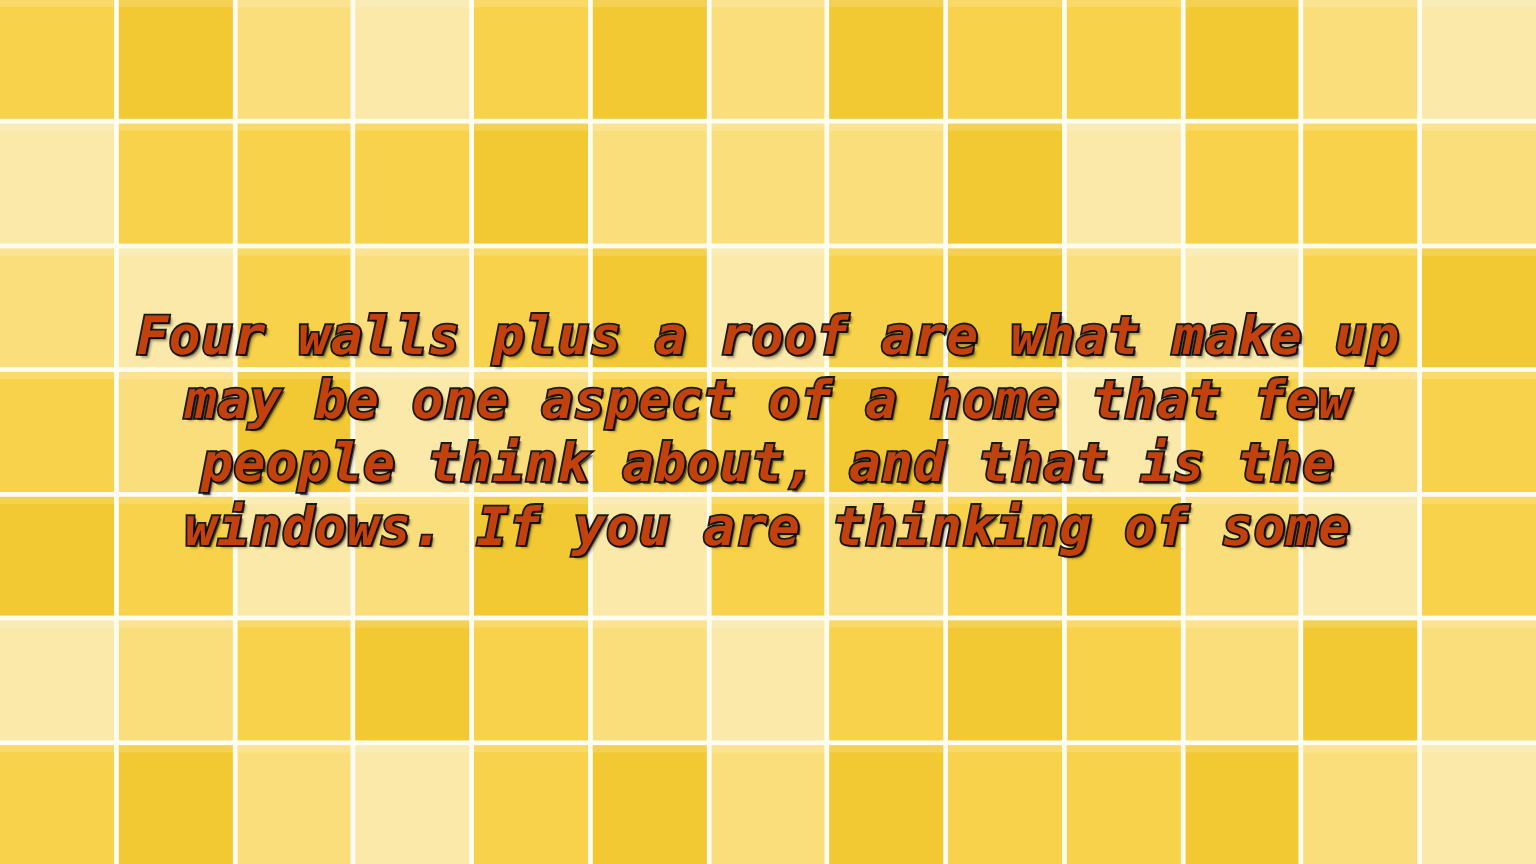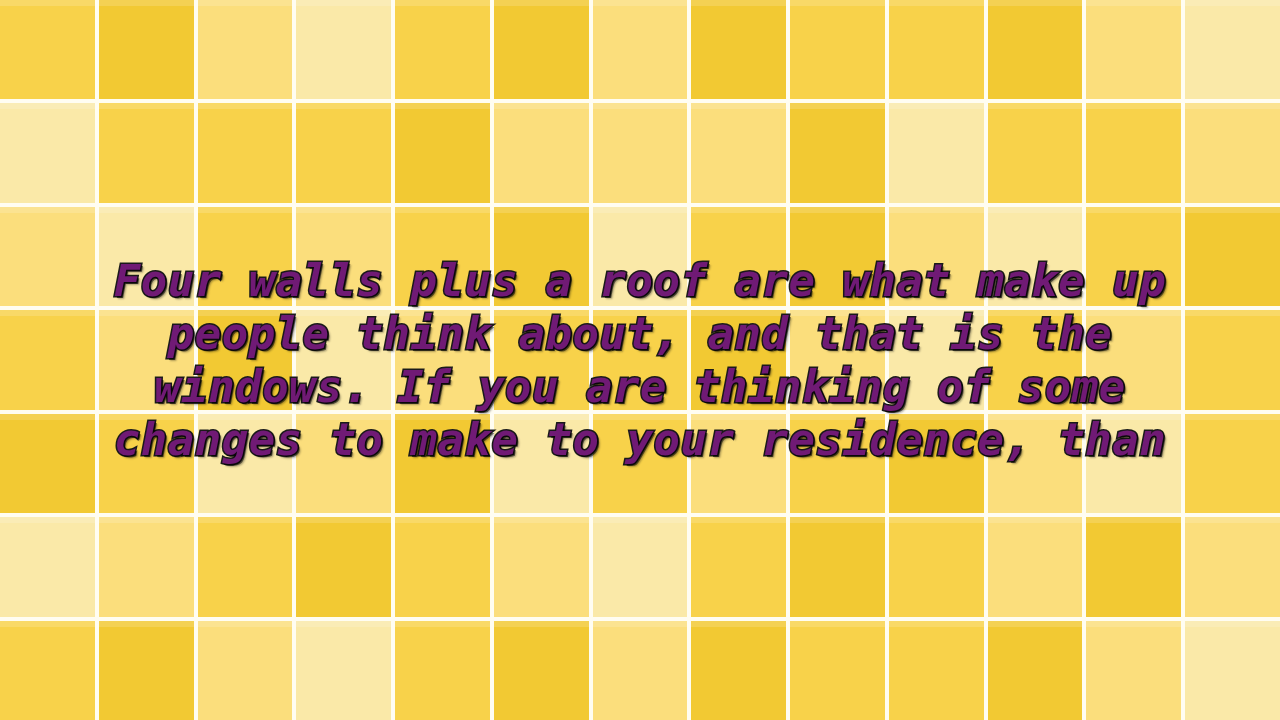--- a/index.html
+++ b/index.html
@@ -63,21 +63,21 @@
   }
 
   .quote-line {
     display: block;
     font-family: "DejaVu Sans Mono", "Liberation Mono", monospace;
     font-weight: bold;
     font-style: italic;
     font-size: 44px;
     line-height: 53px;
     letter-spacing: 0.5px;
-    color: #701a75;
+    color: #c2410c;
     white-space: nowrap;
     -webkit-text-stroke: 3px #1a1a1a;
     paint-order: stroke fill;
     text-shadow:
        2px 2px 0 rgba(0,0,0,0.55),
        3px 3px 2px rgba(0,0,0,0.30);
   }
 </style>
 </head>
 <body>
@@ -173,18 +173,18 @@
       <div class="tile tone-dark"></div>
       <div class="tile tone-medium"></div>
       <div class="tile tone-medium"></div>
       <div class="tile tone-dark"></div>
       <div class="tile tone-light"></div>
       <div class="tile tone-lightest"></div>
     </div>
 
   <div id="quote-block">
     <span class="quote-line">Four walls plus a roof are what make up</span>
+    <span class="quote-line">may be one aspect of a home that few</span>
     <span class="quote-line">people think about, and that is the</span>
     <span class="quote-line">windows. If you are thinking of some</span>
-    <span class="quote-line">changes to make to your residence, than</span>
   </div>
 
 </div>
 
 </body></html>

